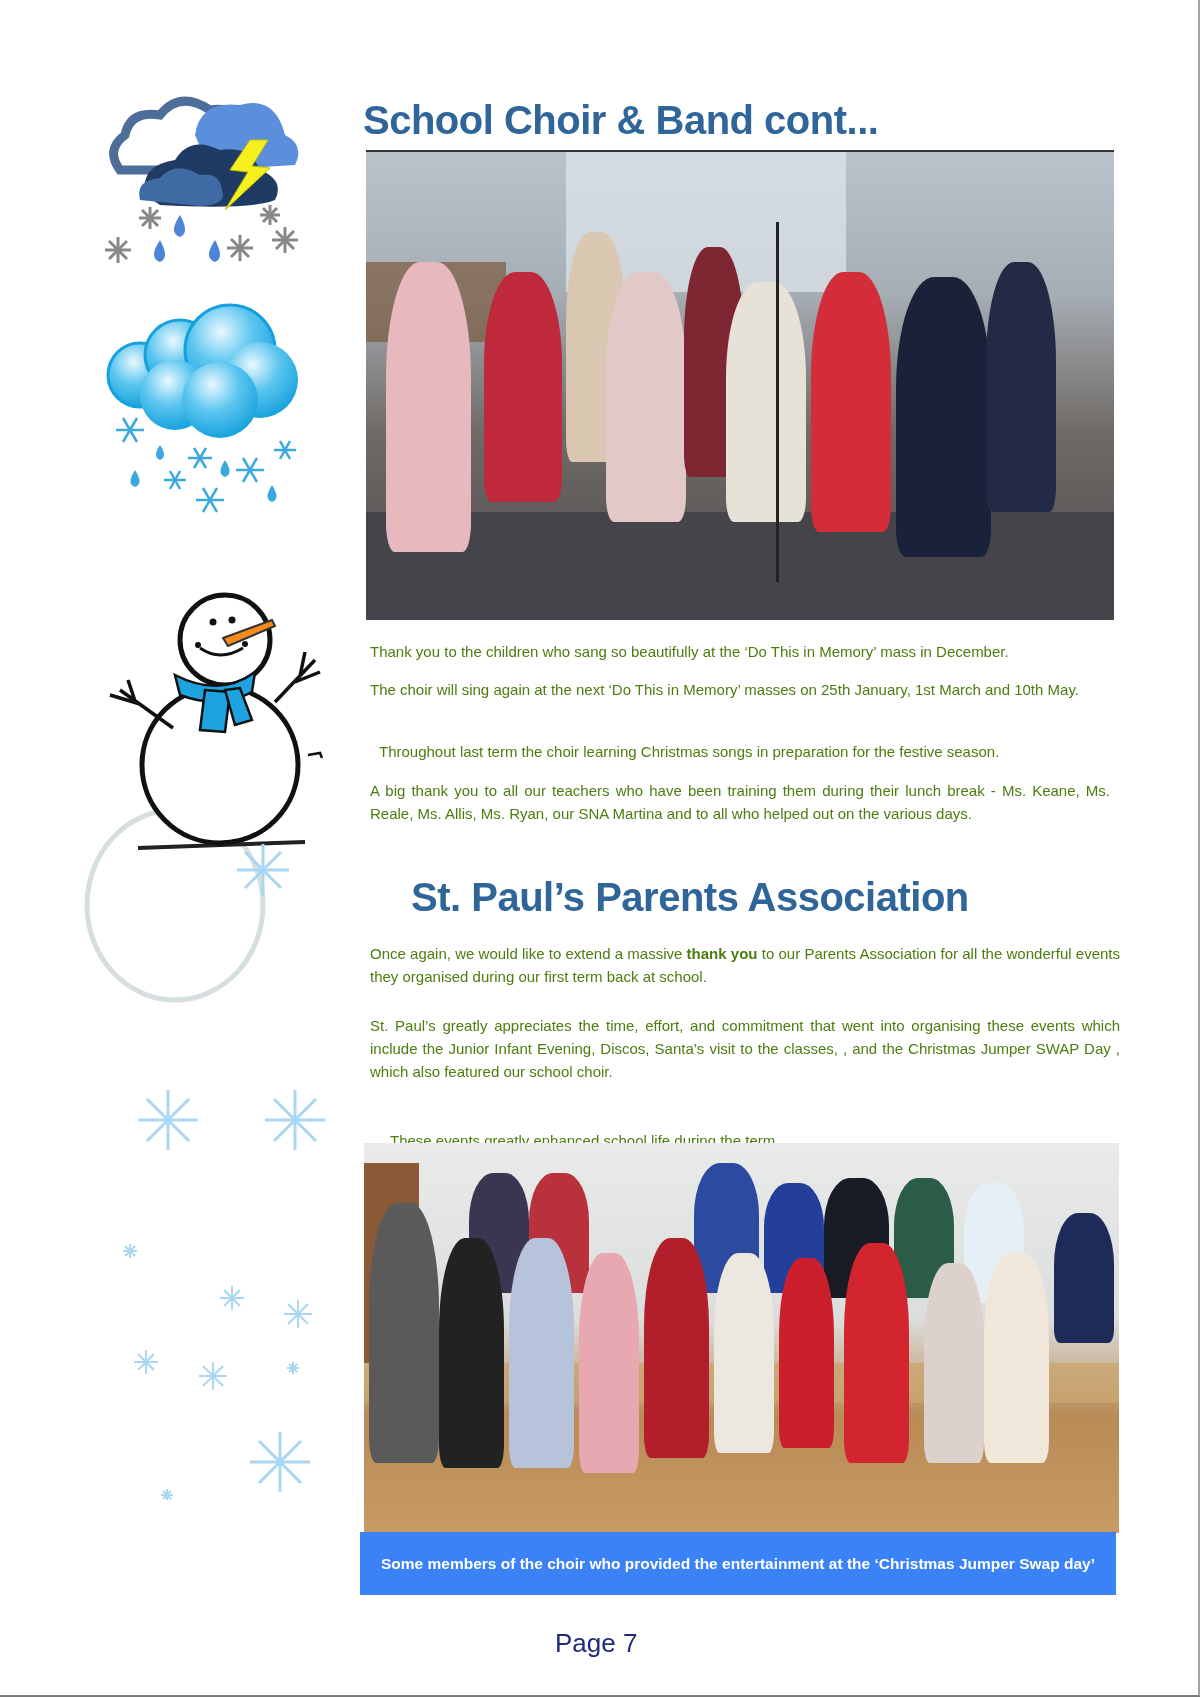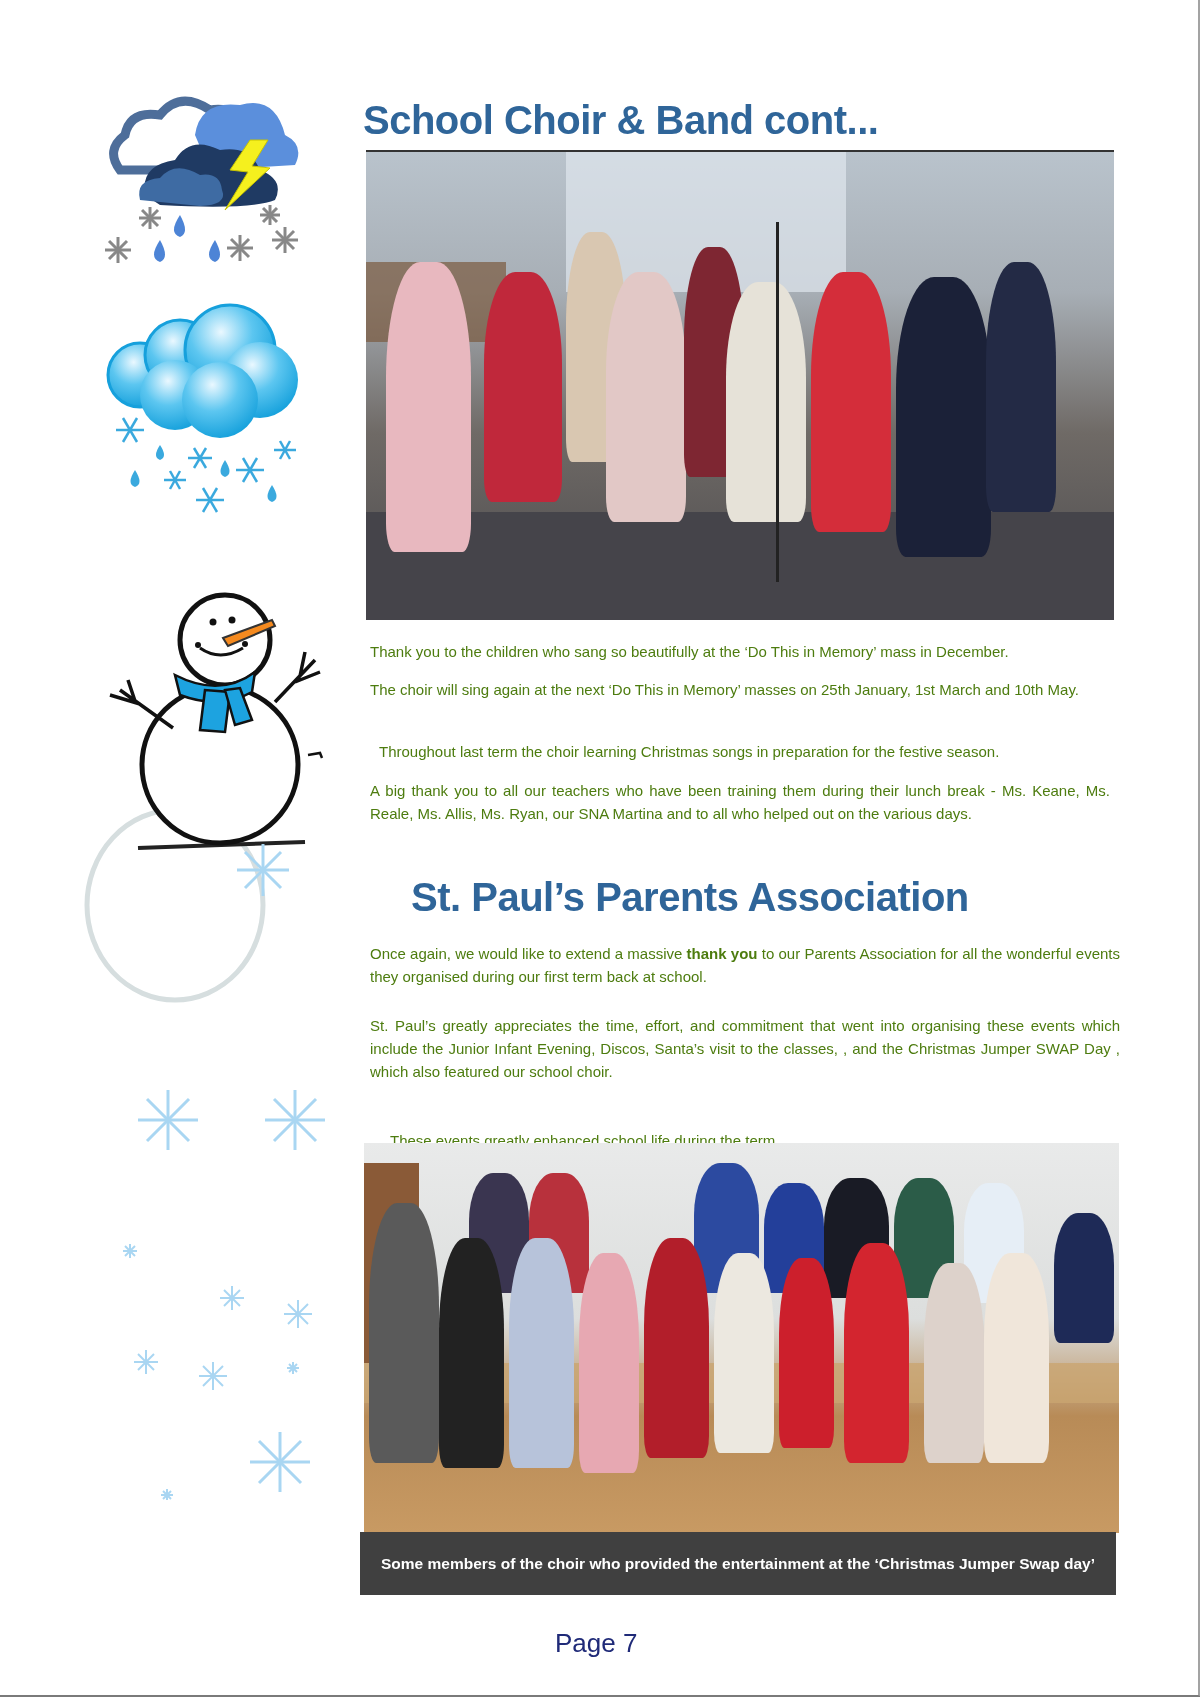--- a/index.html
+++ b/index.html
@@ -16,21 +16,21 @@
 
   .body-text { position: absolute; font-family: "Liberation Sans", sans-serif; font-size: 15px; line-height: 23px; color: #4d7c0f; margin: 0; text-align: justify; }
   .p1 { left: 370px; top: 640px; width: 740px; }
   .p2 { left: 370px; top: 678px; width: 740px; }
   .p3 { left: 370px; top: 740px; width: 740px; margin-left: 9px; }
   .p4 { left: 370px; top: 779px; width: 740px; }
   .p5 { left: 370px; top: 942px; width: 750px; }
   .p6 { left: 370px; top: 1014px; width: 750px; }
   .p7 { left: 390px; top: 1093px; width: 750px; margin-top: 36px; }
 
-  .caption { position: absolute; left: 360px; top: 1532px; width: 756px; height: 63px; background: #404040; color: #fff; font-family: "Liberation Sans", sans-serif; font-weight: bold; font-size: 15.5px; line-height: 22px; text-align: center; display: flex; align-items: center; justify-content: center; padding: 0 8px; box-sizing: border-box; }
+  .caption { position: absolute; left: 360px; top: 1532px; width: 756px; height: 63px; background: #3b82f6; color: #fff; font-family: "Liberation Sans", sans-serif; font-weight: bold; font-size: 15.5px; line-height: 22px; text-align: center; display: flex; align-items: center; justify-content: center; padding: 0 8px; box-sizing: border-box; }
 
   .page-number { position: absolute; left: 555px; top: 1628px; color: #1f2a78; font-family: "Liberation Sans", sans-serif; font-weight: normal; font-size: 26px; }
 
   .deco { position: absolute; }
   .person { position: absolute; border-radius: 40% 40% 10% 10%; }
 </style>
 </head>
 <body>
 
 <div class="page">

